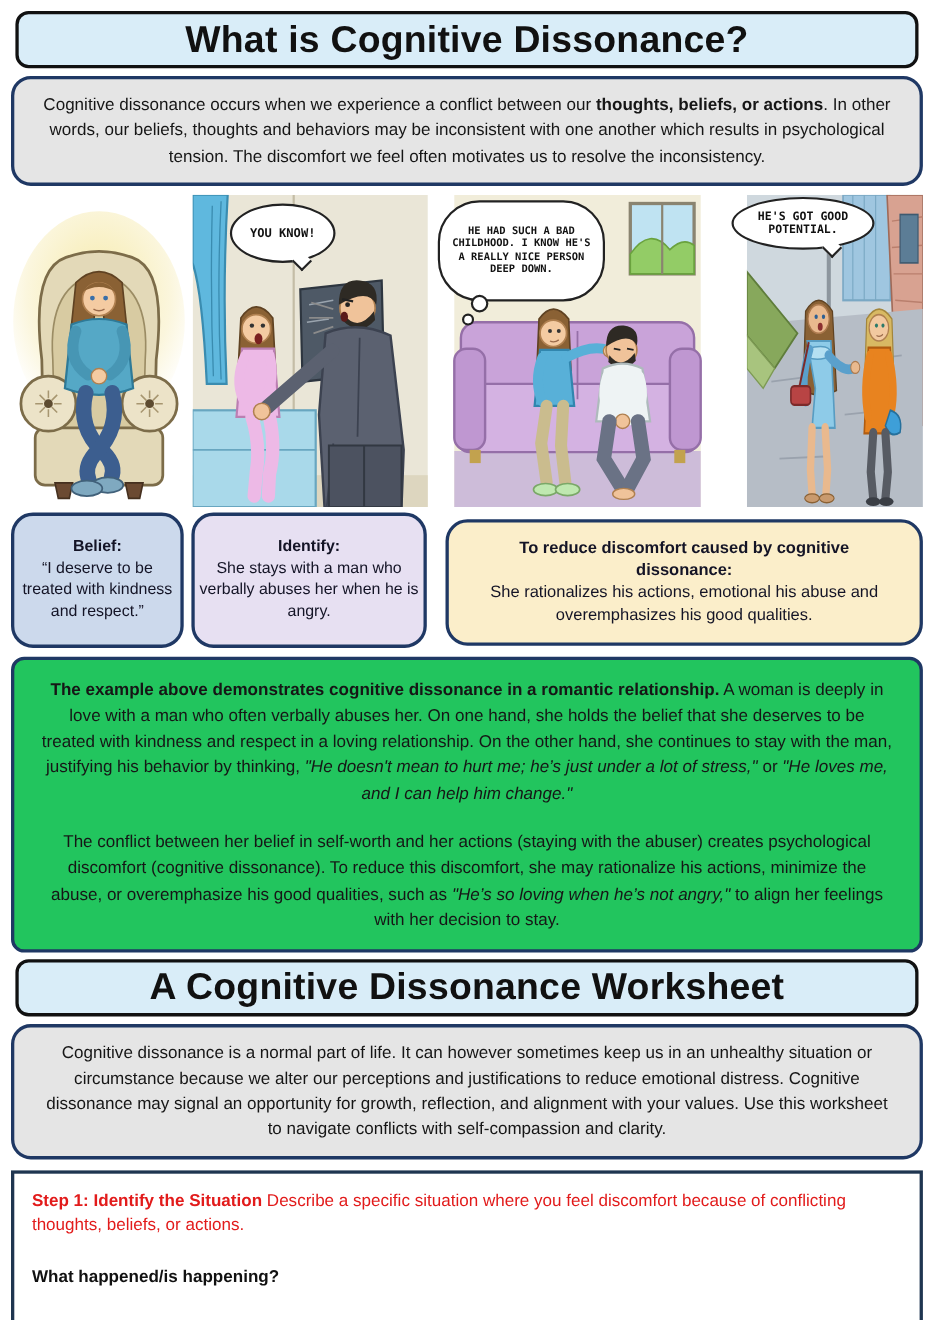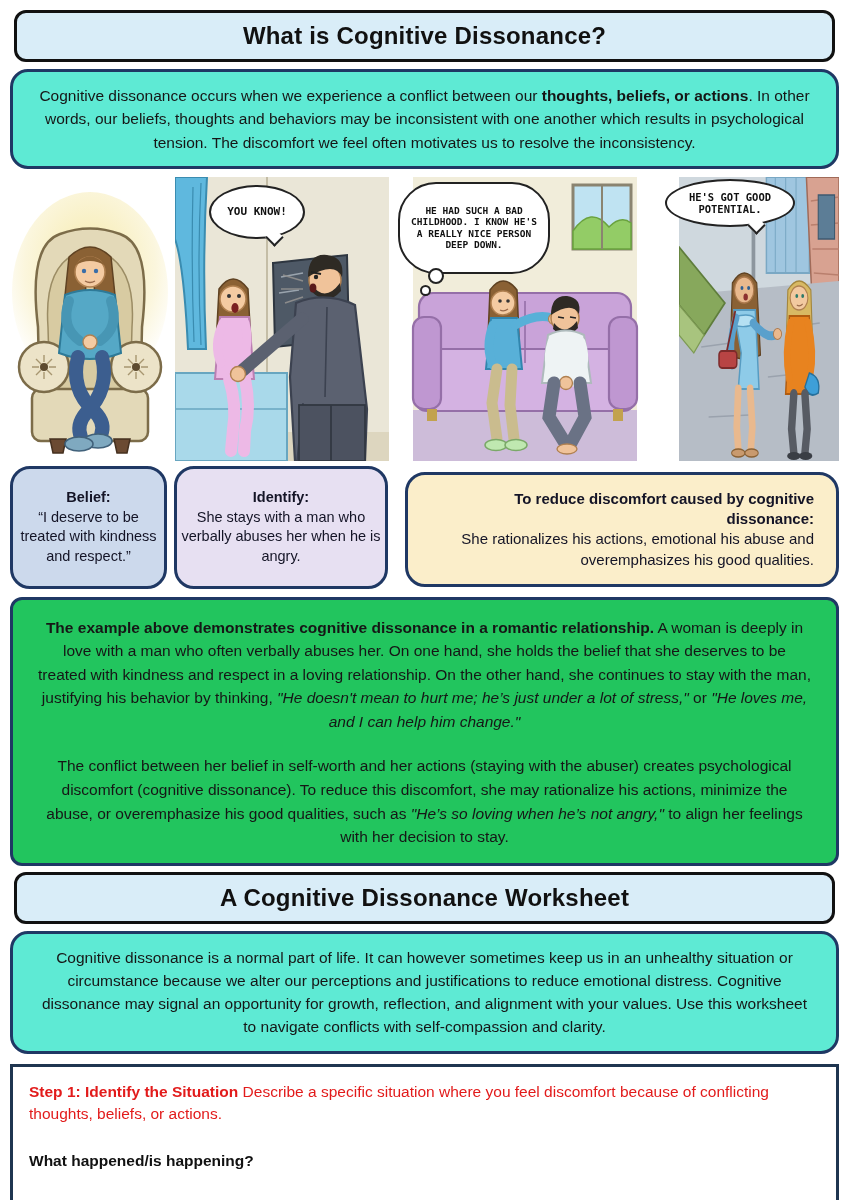--- a/index.html
+++ b/index.html
@@ -6,23 +6,23 @@
   body{
     width:849px;height:1200px;background:#ffffff;
     font-family:"Liberation Sans",sans-serif;color:#1a1a1a;
     position:relative;overflow:hidden;
   }
   .title-box{
     margin:10px 14px 0;height:46px;background:#d9edf8;
     border:3px solid #111111;border-radius:12px;
     display:flex;align-items:center;justify-content:center;
   }
-  .title-box h1{margin:0;font-size:24px;font-weight:bold;color:#111;letter-spacing:.2px;}
+  .title-box h1{margin:0;font-size:34px;font-weight:bold;color:#111;letter-spacing:.2px;}
   .blue-para{
-    margin:7px 10px 0;background:#5eead4;border:3px solid #1f3864;border-radius:18px;
+    margin:7px 10px 0;background:#e5e5e5;border:3px solid #1f3864;border-radius:18px;
     padding:12px 26px;font-size:15.5px;line-height:1.5;text-align:center;color:#161616;
   }
   .comic{display:flex;gap:5px;margin:8px 10px 0;height:284px;}
   .panel{position:relative;flex-shrink:0;overflow:hidden;}
   .panel svg{display:block;width:100%;height:100%;}
   .p1{width:160px;}
   .p2{width:214px;}
   .p3{width:262px;}
   .p4{flex:1;padding-left:18px;}
   .bubble{
@@ -48,21 +48,21 @@
   }
   .captions{display:flex;margin:5px 10px 0;align-items:flex-start;}
   .cap{
     border:3px solid #1f3864;border-radius:20px;box-sizing:border-box;
     padding:12px 2px;text-align:center;font-size:14.5px;line-height:1.35;color:#141426;
     display:flex;flex-direction:column;justify-content:center;
   }
   .cap .cap-title{font-weight:bold;}
   .cap-belief{width:157px;min-height:123px;background:#ccd9ec;}
   .cap-actions{width:214px;min-height:123px;background:#e7e0f2;margin-left:7px;}
-  .cap-reduce{flex:1;margin-left:17px;margin-top:6px;min-height:110px;background:#fbeeca;padding:14px 22px;font-size:15px;text-align:right;}
+  .cap-reduce{flex:1;margin-left:17px;margin-top:6px;min-height:110px;background:#fbeeca;padding:14px 22px;font-size:15px;}
   .explain{
     margin:8px 10px 0;background:#22c55e;border:3px solid #1f3864;border-radius:12px;
     padding:16px 24px 14px;font-size:15.5px;line-height:1.52;color:#161616;text-align:center;
   }
   .explain p{margin:0 0 0;}
   .explain p + p{margin-top:21px;}
   b,.bold{font-weight:bold;}
   i,.ital{font-style:italic;}
   .step-box{
     margin:10px 10px 0;background:#ffffff;border:3px solid #1f3550;

